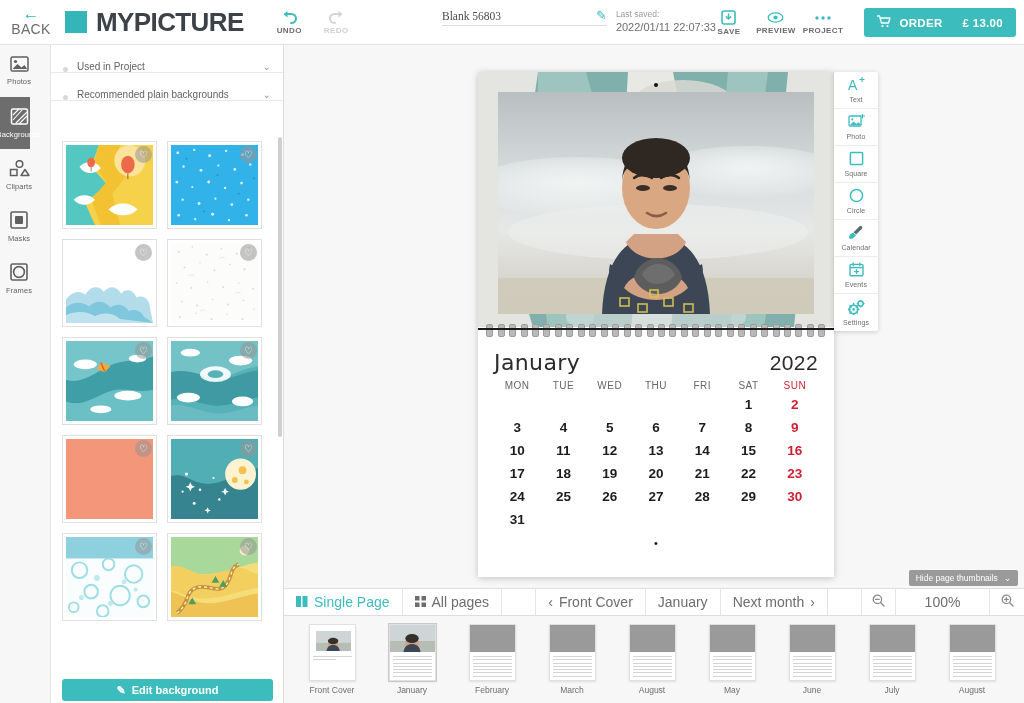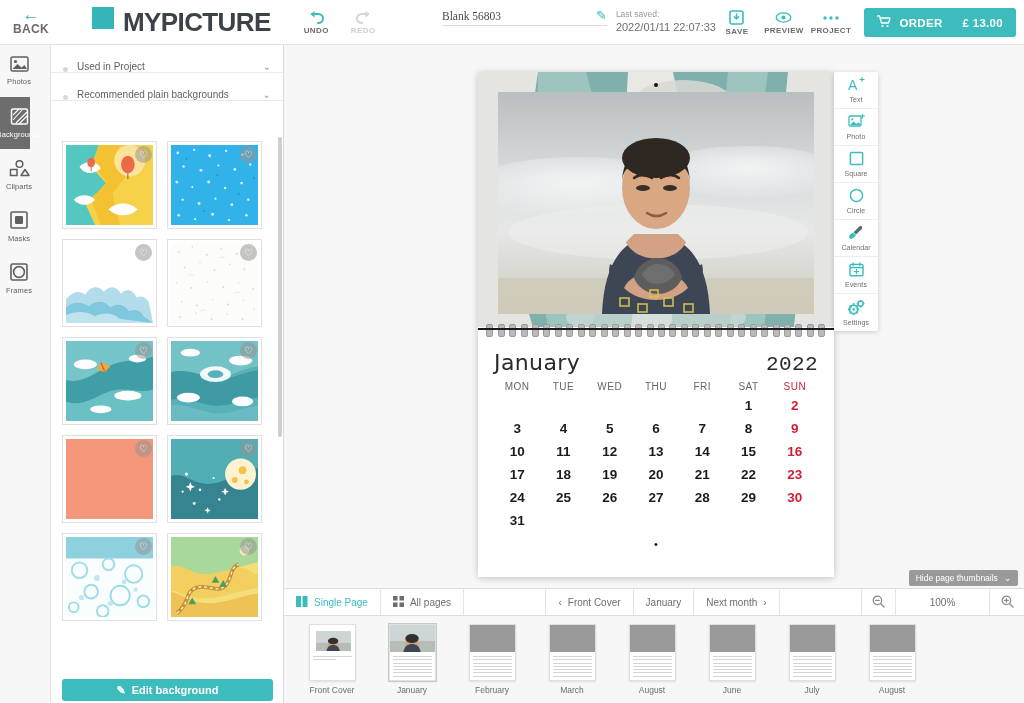--- a/index.html
+++ b/index.html
@@ -17,23 +17,23 @@
     position:absolute; left:0; top:0; width:1024px; height:45px;
     background:#ffffff;
     border-bottom:1px solid #e2e2e2;
     display:flex; align-items:center;
   }
   .back-btn {
     width:62px; height:45px; display:flex; flex-direction:column;
     align-items:center; justify-content:center; gap:1px; cursor:pointer;
   }
   .back-btn .glyph { font-size:17px; line-height:13px; color:#35b5b8; font-weight:bold; }
-  .back-btn .lbl { font-size:12px; letter-spacing:.3px; color:#6b6b6b; font-weight:bold;}
-
-  .brand { display:flex; align-items:flex-start; gap:9px; margin-left:30px;}
+  .back-btn .lbl { font-size:14px; letter-spacing:.3px; color:#6b6b6b; font-weight:normal;}
+
+  .brand { display:flex; align-items:center; gap:9px; margin-left:3px;}
   .brand-sq { width:22px; height:22px; background:#35b5b8; }
   .brand-txt { font-size:26px; font-weight:bold; letter-spacing:-0.6px; color:#3d4248; }
 
   .hdr-tool {
     width:47px; height:45px; display:flex; flex-direction:column;
     align-items:center; justify-content:center; gap:2px; cursor:pointer;
   }
   .hdr-tool .lbl { font-size:8px; letter-spacing:.4px; font-weight:bold; color:#6b6b6b; }
   .hdr-tool.disabled .lbl { color:#cfcfcf; }
   .hdr-tool svg { display:block; }
@@ -53,21 +53,21 @@
   #saved-info {
     position:absolute; right:308px; top:8px; text-align:left; line-height:13px;
   }
   #saved-info .t1 { font-size:8.5px; color:#9a9a9a; }
   #saved-info .t2 { font-size:11px; color:#6e6e6e; }
 
   #hdr-right { position:absolute; right:8px; top:0; height:45px; display:flex; align-items:center; }
   #order-btn {
     background:#3dbcbd; color:#fff; height:29px; border-radius:3px;
     display:flex; align-items:center; gap:8px; padding:0 13px; cursor:pointer;
-    font-size:11.5px; font-weight:bold; letter-spacing:.3px; margin-left:10px;
+    font-size:11.5px; font-weight:bold; letter-spacing:.3px; margin-left:18px;
   }
   #order-btn .price { margin-left:12px; }
 
   
   #rail {
     position:absolute; left:0; top:45px; width:51px; height:658px;
     background:#f7f7f7; border-right:1px solid #e4e4e4;
   }
   .rail-item {
     width:30px; height:52px; display:flex; flex-direction:column;
@@ -140,21 +140,21 @@
     display:flex; align-items:center; justify-content:space-around; padding:0 6px;
   }
   .ring { width:7px; height:13px; background:#b9b9b9; border-radius:2px;
           border:1px solid #9c9c9c; position:relative; }
   #spiral-line { position:absolute; left:0; top:256px; width:356px; height:2px; background:#1a1a1a; }
 
   
   #cal { position:absolute; left:0; top:270px; width:356px; bottom:0; padding:0 16px; }
   #cal-head { display:flex; align-items:baseline; justify-content:space-between; margin-top:8px; }
   #cal-month { font-family:"DejaVu Sans", sans-serif; font-size:22px; color:#2b2b2b; letter-spacing:.4px;}
-  #cal-year  { font-family:Liberation Mono, monospace; font-size:21px; color:#2b2b2b; letter-spacing:.4px;}
+  #cal-year  { font-family:Liberation Sans, sans-serif; font-size:21px; color:#2b2b2b; letter-spacing:.4px;}
   #cal-dows { display:grid; grid-template-columns:repeat(7,1fr); margin-top:5px; }
   #cal-dows div { text-align:center; font-size:10px; letter-spacing:.5px; color:#666; }
   #cal-dows div.sun { color:#cf2134; }
   #cal-grid { display:grid; grid-template-columns:repeat(7,1fr); row-gap:8px; margin-top:6px; }
   #cal-grid span { text-align:center; font-size:13.5px; font-weight:bold; color:#1c1c1c; }
   #cal-grid span.sun { color:#cf2134; }
   #cal-dot { text-align:center; margin-top:10px; font-size:11px; color:#111; }
   #top-dot { position:absolute; left:50%; top:11px; width:4px; height:4px; margin-left:-2px;
              border-radius:50%; background:#111; }
 
@@ -173,21 +173,21 @@
 
   
   #bottombar {
     position:absolute; left:284px; bottom:87px; right:0; height:28px;
     background:#ffffff; border-top:1px solid #dedede; border-bottom:1px solid #dedede;
     display:flex; align-items:stretch;
   }
   .bb-cell {
     display:flex; align-items:center; justify-content:center; gap:6px;
     border-right:1px solid #e4e4e4; padding:0 12px; cursor:pointer;
-    font-size:10px; color:#6d6d6d; white-space:nowrap;
+    font-size:14px; color:#6d6d6d; white-space:nowrap;
   }
   .bb-cell.active { color:#3dbcbd; }
   .bb-flex { flex:1; border-right:1px solid #e4e4e4; }
   .bb-icon-cell { width:34px; padding:0; }
 
   #hide-thumbs {
     position:absolute; right:6px; bottom:117px; height:16px;
     background:#9a9a9a; color:#fff; border-radius:2px;
     display:flex; align-items:center; gap:6px; padding:0 7px;
     font-size:8.5px; cursor:pointer;
@@ -939,46 +939,61 @@
         <div class="tcal">
           <i></i>
           <i></i>
           <i></i>
           <i></i>
           <i></i>
           <i></i>
           <i></i>
         </div>
       </div>
-      <div class="tlbl">June</div>
+      <div class="tlbl">May</div>
     </div>
     <div class="thumb">
       <div class="tpage">
         <div class="tphoto"></div>
         <div class="tcal">
           <i></i>
           <i></i>
           <i></i>
           <i></i>
           <i></i>
           <i></i>
           <i></i>
         </div>
       </div>
-      <div class="tlbl">July</div>
+      <div class="tlbl">June</div>
     </div>
     <div class="thumb">
       <div class="tpage">
         <div class="tphoto"></div>
         <div class="tcal">
           <i></i>
           <i></i>
           <i></i>
           <i></i>
           <i></i>
           <i></i>
           <i></i>
         </div>
       </div>
+      <div class="tlbl">July</div>
+    </div>
+    <div class="thumb">
+      <div class="tpage">
+        <div class="tphoto"></div>
+        <div class="tcal">
+          <i></i>
+          <i></i>
+          <i></i>
+          <i></i>
+          <i></i>
+          <i></i>
+          <i></i>
+        </div>
+      </div>
       <div class="tlbl">August</div>
     </div>
     <div class="thumb"></div>
   </div>
 
 </body></html>

